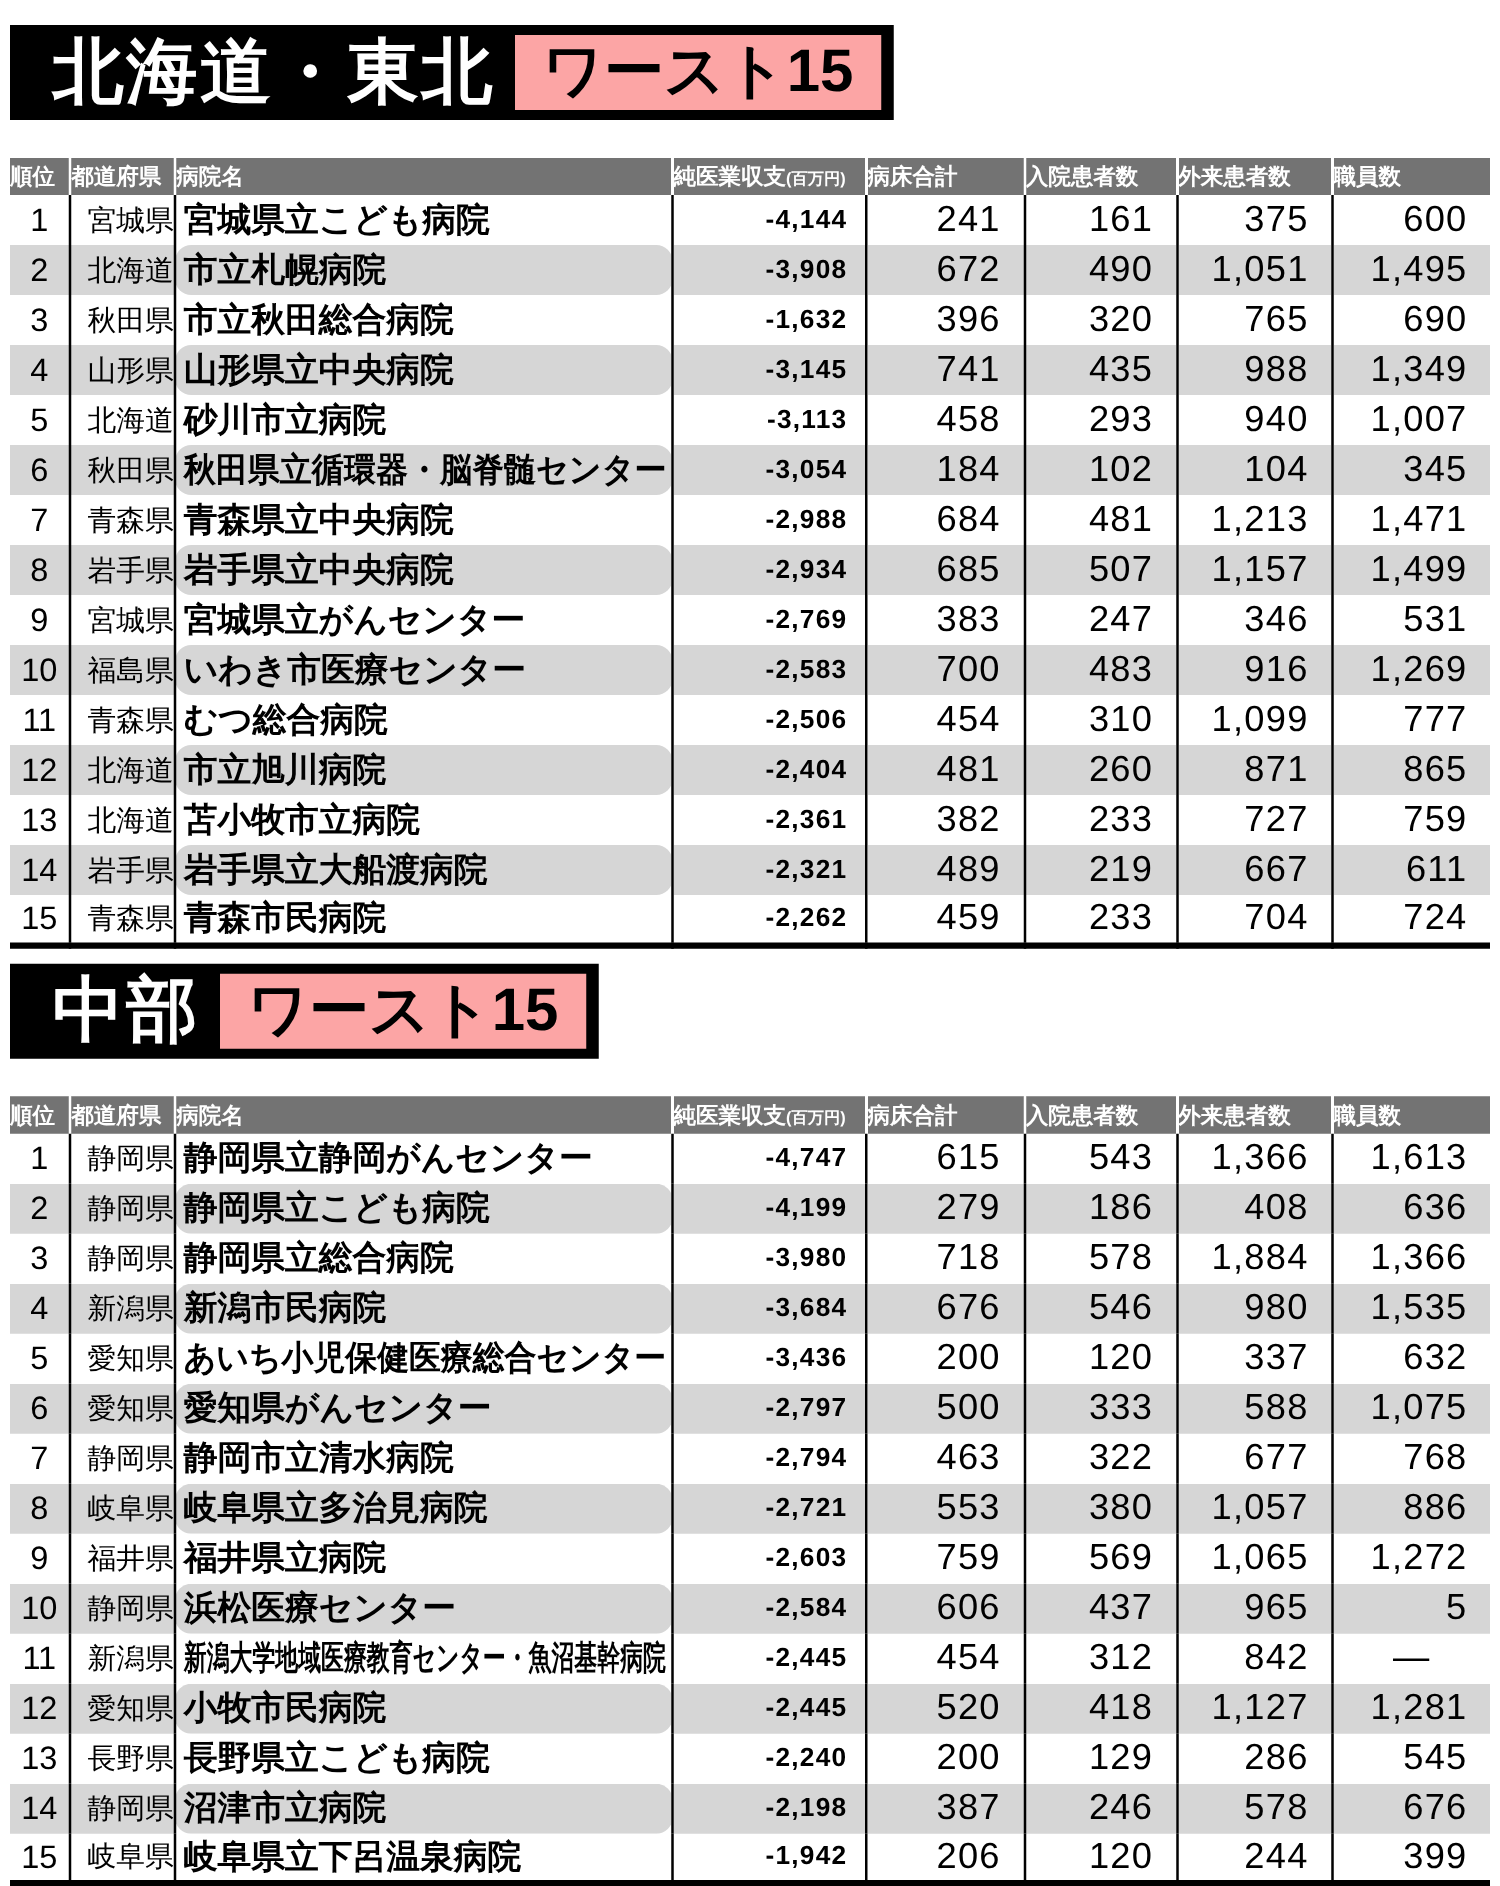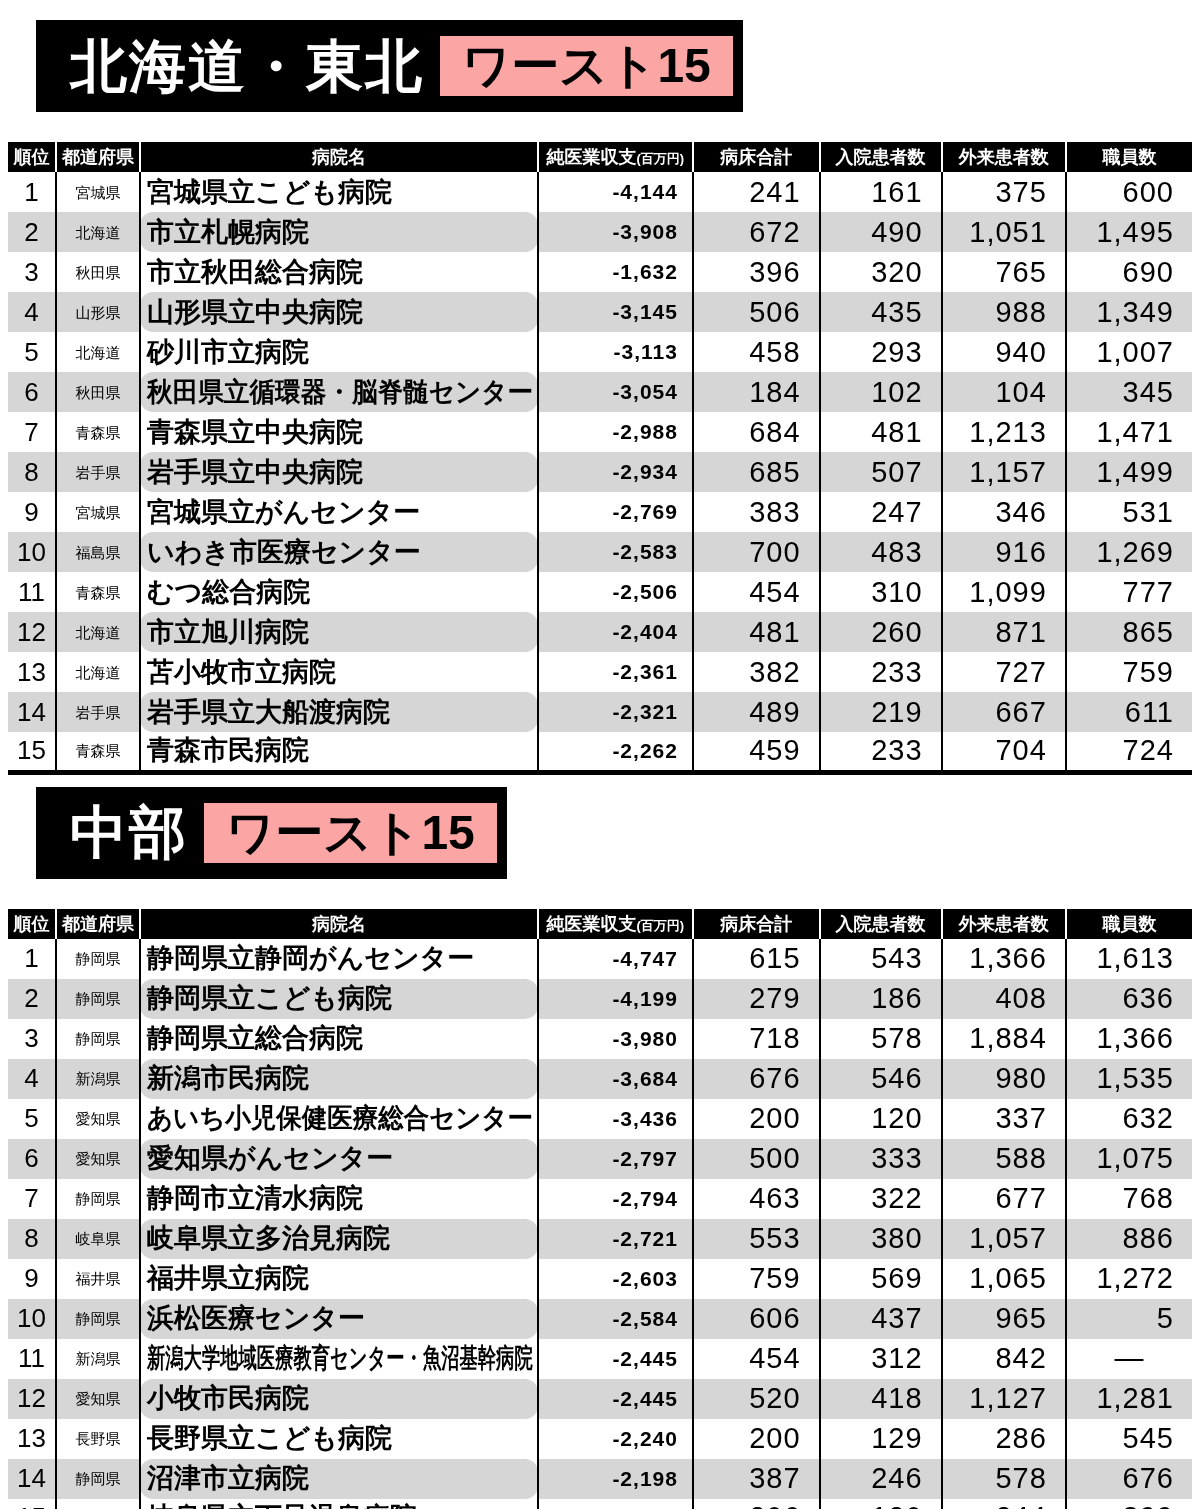--- a/index.html
+++ b/index.html
@@ -7,64 +7,63 @@
     width:1200px;height:1509px;overflow:hidden;
     font-family:"Liberation Sans","DejaVu Sans",sans-serif;
     color:#000;
   }
   #page{padding:20px 0 0 8px;}
   .region-section{margin-bottom:12px;}
 
   
   .title-bar{
     display:inline-flex;align-items:center;
-    background:#000;height:92px;
+    background:#000;height:76px;
     padding:0 10px 0 34px;
     margin-bottom:30px;
     vertical-align:top;
-    margin-left:28px;
   }
   .region-name{
     color:#fff;font-size:57px;font-weight:bold;line-height:1;
     letter-spacing:2px;white-space:nowrap;
   }
   .badge{
     display:inline-flex;align-items:center;justify-content:center;
     background:#fca5a5;color:#000;height:60px;
     margin-left:16px;padding:0 22px;
     font-size:48px;font-weight:bold;line-height:1;white-space:nowrap;
   }
 
   
   table.rank-table{
     border-collapse:collapse;table-layout:fixed;
     width:1184px;border-bottom:5px solid #000;
   }
   .hcell{
-    background:#000000;color:#fff;
+    background:#737373;color:#fff;
     font-size:18px;font-weight:bold;
-    height:30px;text-align:center;vertical-align:middle;
+    height:30px;text-align:left;vertical-align:middle;
     border-left:2px solid #fff;padding:0;white-space:nowrap;overflow:hidden;
   }
   .hcell:first-child{border-left:none;}
   .hwrap{display:inline-block;white-space:nowrap;transform-origin:center center;}
   .hunit{font-size:13px;}
 
   .data-row{height:40px;}
   .data-row:nth-child(even){background:#d6d6d6;}
   .cell{
     padding:0;vertical-align:middle;
     border-left:2px solid #000;
     white-space:nowrap;overflow:hidden;
   }
   .cell:first-child{border-left:none;}
   .cv{display:inline-block;white-space:nowrap;transform-origin:left center;line-height:1;}
 
   .c-rank{text-align:center;font-size:26px;}
-  .c-pref{text-align:center;font-size:15px;}
+  .c-pref{text-align:right;font-size:23px;}
   .c-hospital{text-align:left;padding-left:6px;font-size:27px;font-weight:bold;border-radius:13px;}
   .c-balance{text-align:right;padding-right:14px;font-size:21px;font-weight:bold;letter-spacing:1px;}
   .c-beds,.c-inpatients,.c-outpatients,.c-staff{
     text-align:right;padding-right:18px;font-size:29px;letter-spacing:1px;
   }
   td.dash{text-align:center;padding-right:0;}
 </style>
 </head>
 <body>
 
@@ -127,21 +126,21 @@
             <td class="cell c-beds"><span class="cv">396</span></td>
             <td class="cell c-inpatients"><span class="cv">320</span></td>
             <td class="cell c-outpatients"><span class="cv">765</span></td>
             <td class="cell c-staff"><span class="cv">690</span></td>
           </tr>
           <tr class="data-row">
             <td class="cell c-rank"><span class="cv">4</span></td>
             <td class="cell c-pref"><span class="cv">山形県</span></td>
             <td class="cell c-hospital"><span class="cv">山形県立中央病院</span></td>
             <td class="cell c-balance"><span class="cv">-3,145</span></td>
-            <td class="cell c-beds"><span class="cv">506</span></td>
+            <td class="cell c-beds"><span class="cv">741</span></td>
             <td class="cell c-inpatients"><span class="cv">435</span></td>
             <td class="cell c-outpatients"><span class="cv">988</span></td>
             <td class="cell c-staff"><span class="cv">1,349</span></td>
           </tr>
           <tr class="data-row">
             <td class="cell c-rank"><span class="cv">5</span></td>
             <td class="cell c-pref"><span class="cv">北海道</span></td>
             <td class="cell c-hospital"><span class="cv">砂川市立病院</span></td>
             <td class="cell c-balance"><span class="cv">-3,113</span></td>
             <td class="cell c-beds"><span class="cv">458</span></td>

